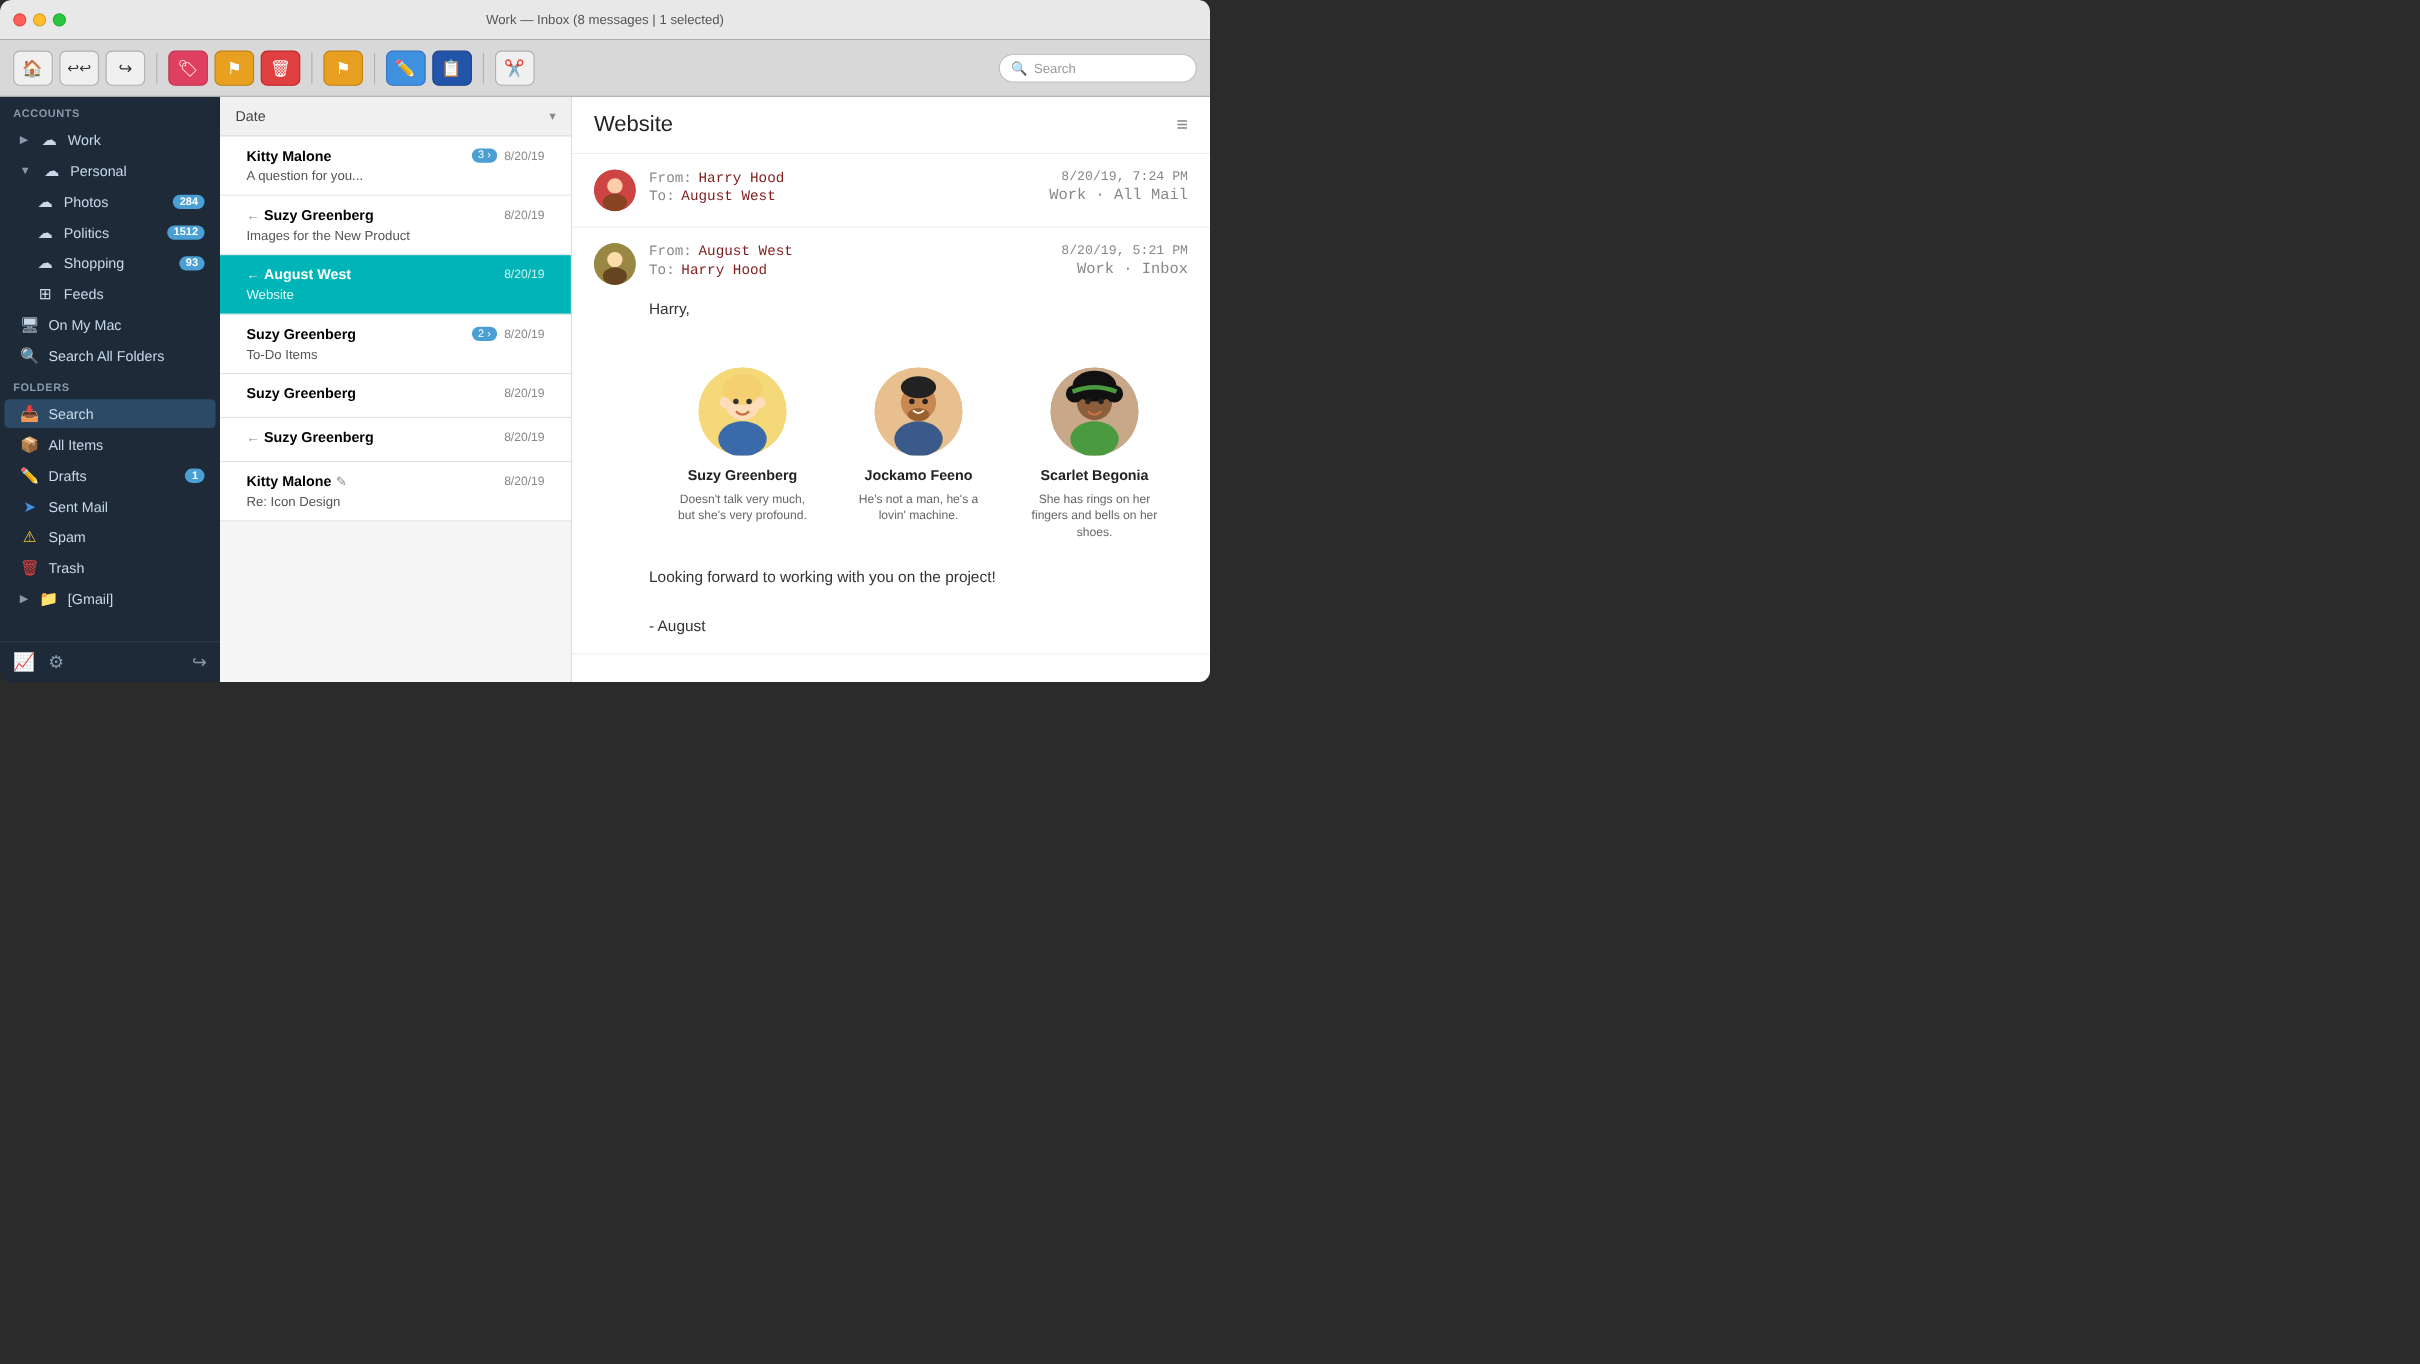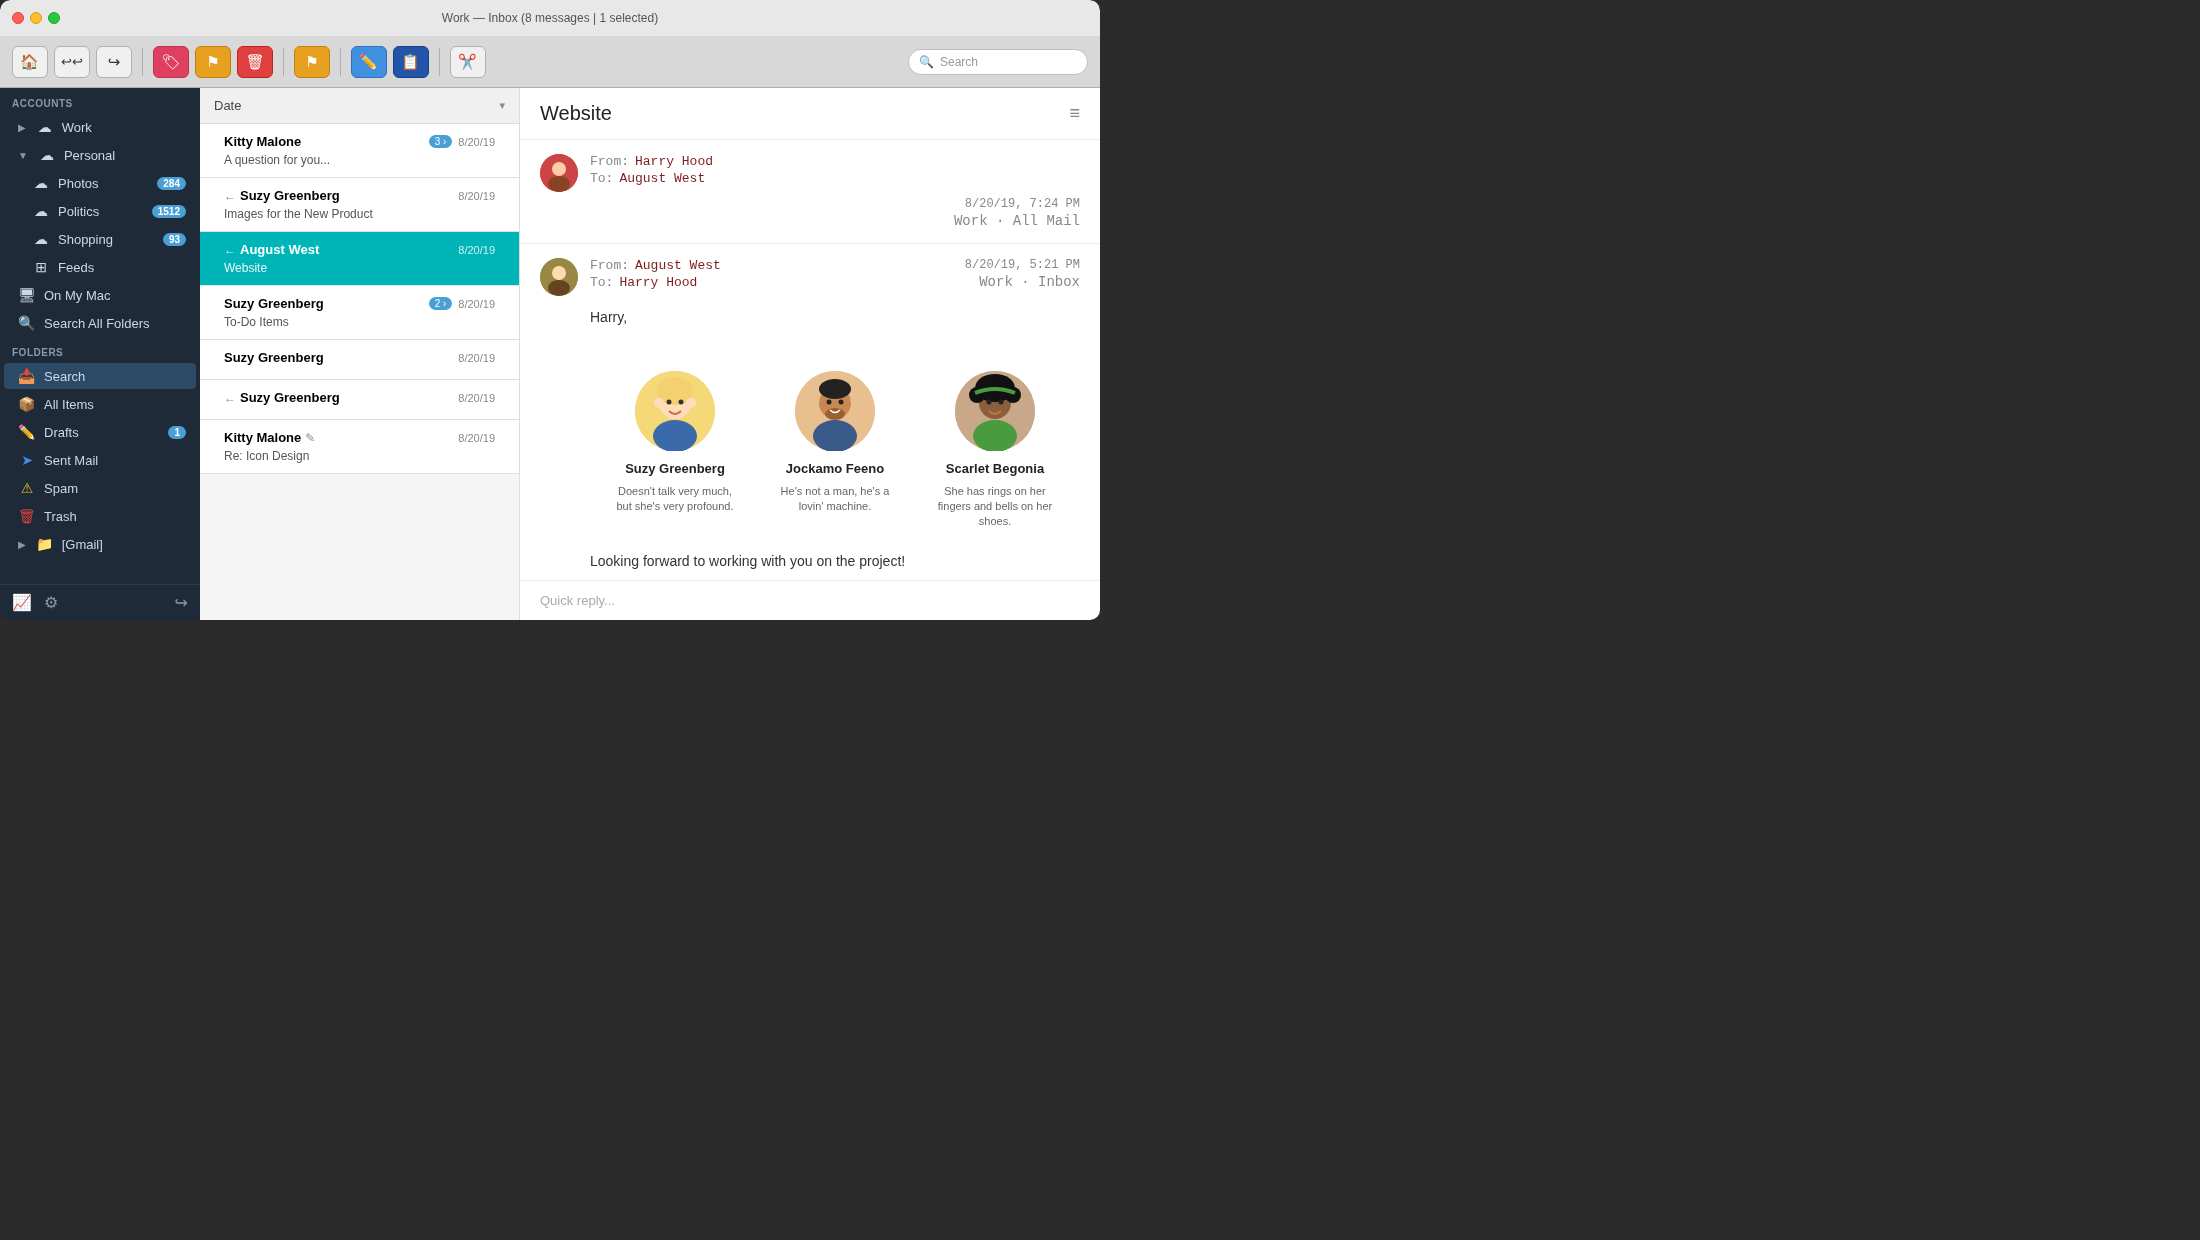--- a/index.html
+++ b/index.html
@@ -510,21 +510,21 @@
           <div class="email-meta">
             <div class="email-from-line">
               <span class="email-label">From:</span>
               <span class="email-name">Harry Hood</span>
             </div>
             <div class="email-from-line">
               <span class="email-label">To:</span>
               <span class="email-name">August West</span>
             </div>
           </div>
-          <div style="text-align:right;margin-top:43px;">
+          <div style="text-align:right;">
             <div class="email-timestamp">8/20/19, 7:24 PM</div>
             <div class="email-tags">Work · All Mail</div>
           </div>
         </div>
       </div>
 
       <div class="email-message">
         <div class="email-message-header">
           <div class="avatar avatar-august">
             <svg width="38" height="38" viewBox="0 0 38 38">
@@ -619,18 +619,15 @@
               <div class="team-desc">She has rings on her fingers and bells on her shoes.</div>
             </div>
           </div>
           <p>Looking forward to working with you on the project!</p>
           <br>
           <p>- August</p>
         </div>
       </div>
     </div>
 
-    <div class="quick-reply">
-      <span>Quick reply...</span>
-    </div>
   </div>
 
 </div>
 
 </body></html>

